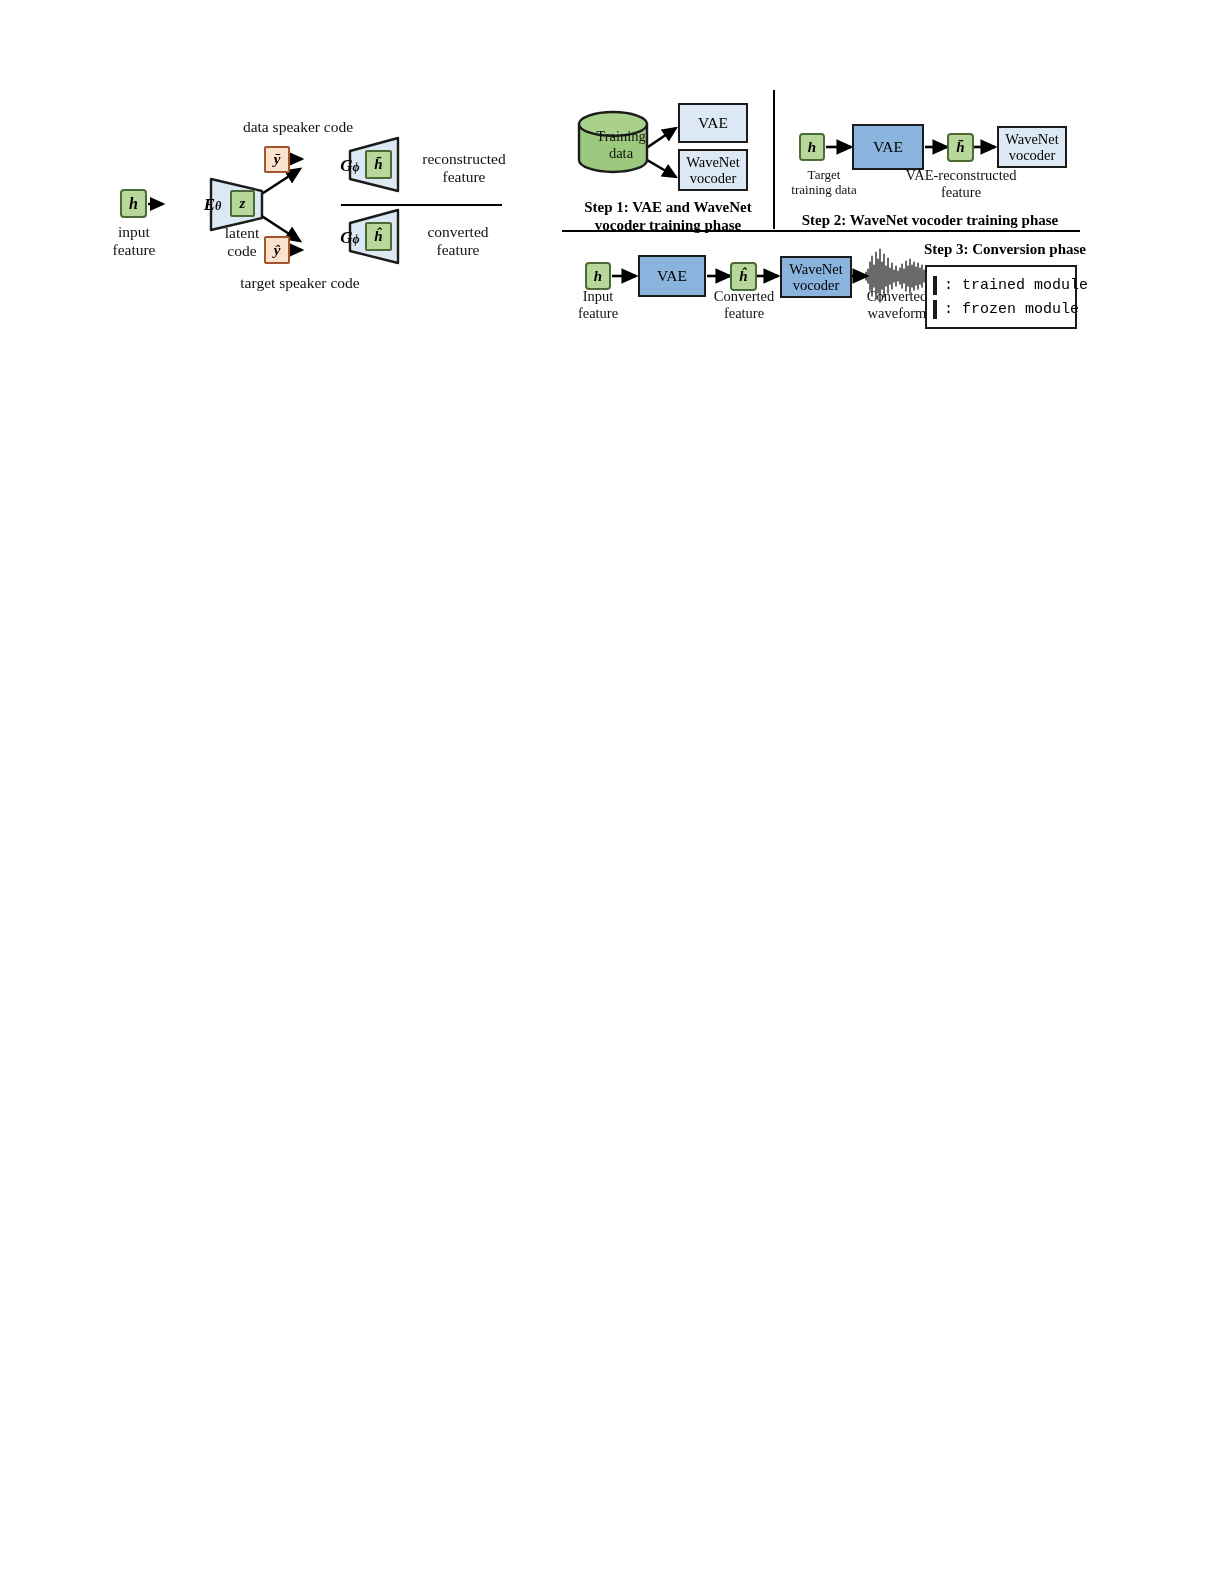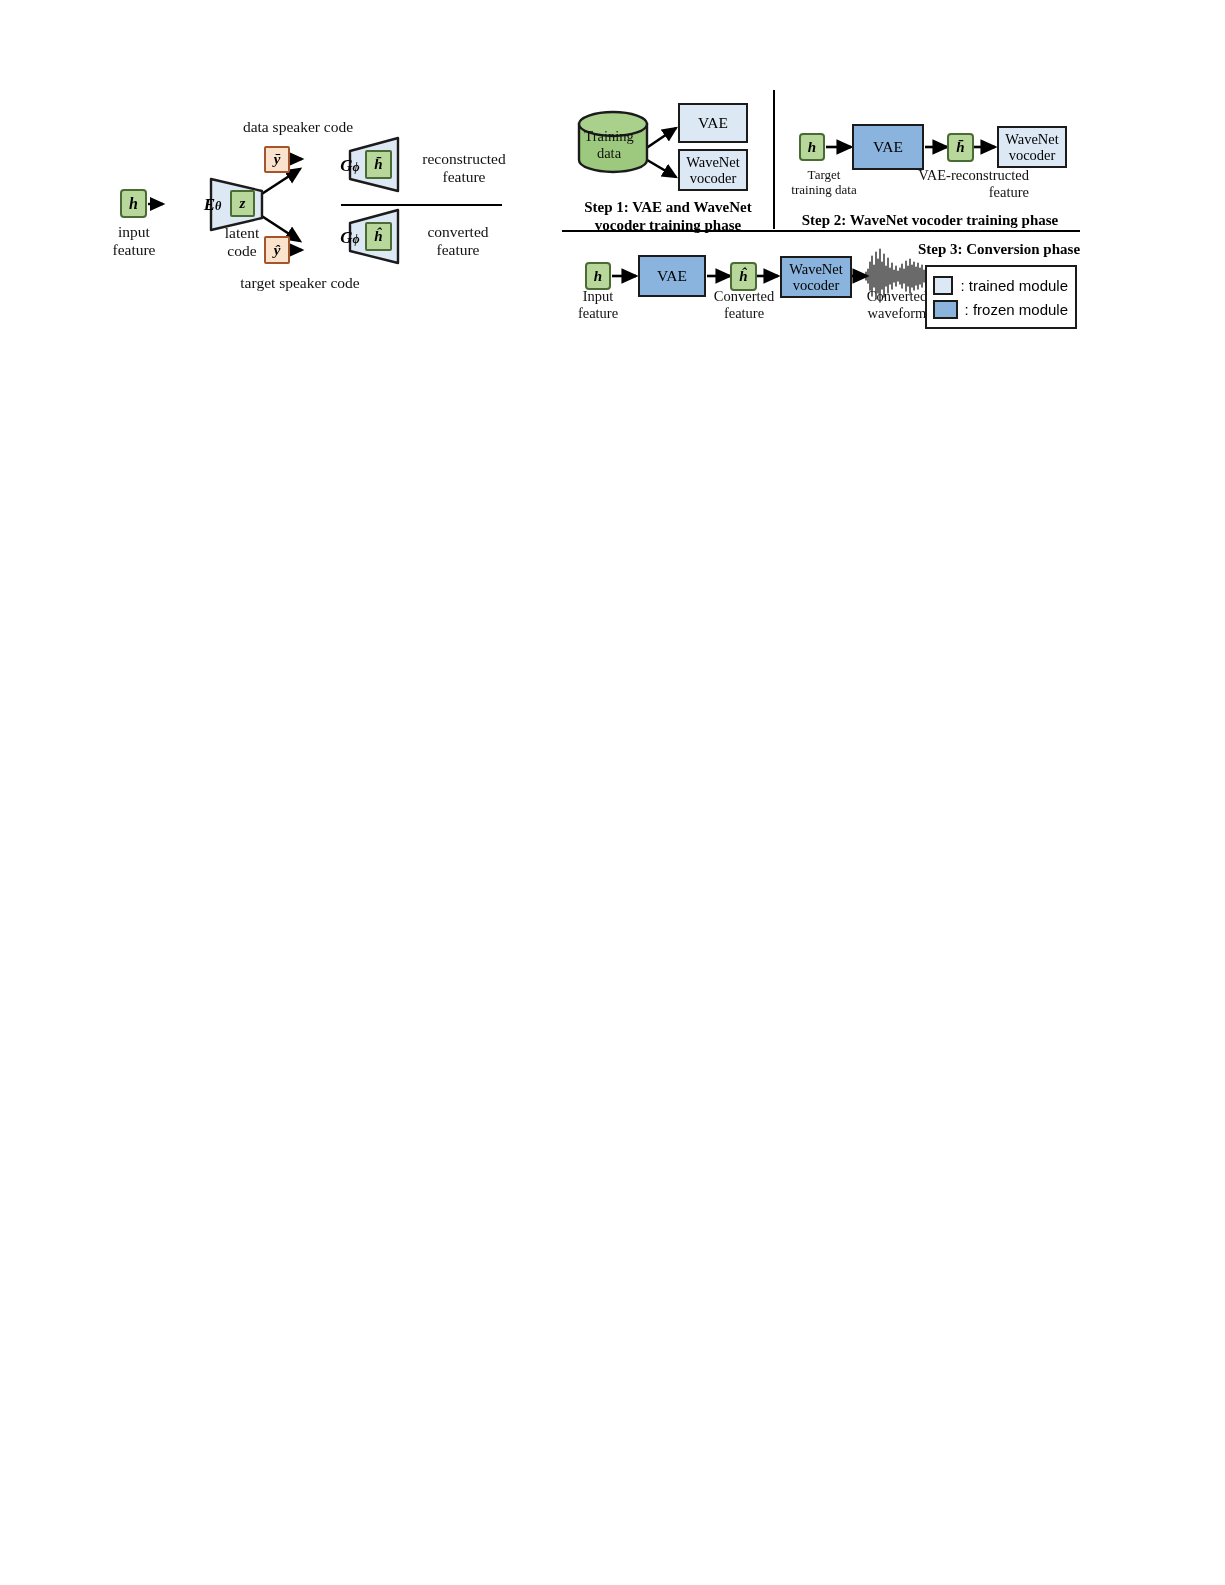--- a/index.html
+++ b/index.html
@@ -125,21 +125,21 @@
     margin: 2px 0;
   }
   .legend-swatch {
     width: 38px;
     height: 19px;
     border: 2px solid #1b1b1b;
     box-sizing: border-box;
     margin-right: 7px;
   }
   .legend-text {
-    font-family: Liberation Sans, sans-serif;
+    font-family: Liberation Mono, monospace;
     font-size: 15px;
     white-space: pre;
   }
 </style>
 </head>
 <body>
 
 <div class="page">
 
   <svg class="vec" viewBox="0 0 1225 1585" xmlns="http://www.w3.org/2000/svg">
@@ -243,21 +243,21 @@
 
     <line x1="642" y1="157" x2="676" y2="177" stroke="#000" stroke-width="2.6" marker-end="url(#ah2)"></line>
   </svg>
 
   <div class="abs" style="left:576px; top:110px; width:74px; height:64px;">
     <svg width="74" height="64" viewBox="0 0 74 64">
       <path d="M3,14 L3,50 A34,12 0 0 0 71,50 L71,14 Z" fill="#9dc97e" stroke="#1b1b1b" stroke-width="2.4"></path>
       <ellipse cx="37" cy="14" rx="34" ry="12" fill="#a9d18b" stroke="#1b1b1b" stroke-width="2.4"></ellipse>
     </svg>
   </div>
-  <div class="lbl" style="left:572px; top:128px; width:74px; font-size:14.5px;"><span>Training
+  <div class="lbl" style="left:584px; top:128px; width:74px; font-size:14.5px;"><span>Training
 data</span></div>
 
   <div class="box box-trained" style="left:678px; top:103px; width:70px; height:40px;">
     <span>VAE</span>
   </div>
   <div class="box box-trained" style="left:678px; top:149px; width:70px; height:42px; font-size:14.5px;">
     <span>WaveNet
 vocoder</span>
   </div>
 
@@ -276,21 +276,21 @@
   <div class="lbl" style="left:772px; top:167px; width:104px; font-size:13px;"><span>Target
 training data</span></div>
 
   <div class="box box-frozen" style="left:852px; top:124px; width:72px; height:46px;">
     <span>VAE</span>
   </div>
 
   <div class="chip chip-green" style="left:947px; top:133px; width:27px; height:29px; font-size:15px;">
     <span>h̄</span>
   </div>
-  <div class="lbl" style="left:893px; top:167px; width:136px; font-size:14.5px;text-align:right;"><span>VAE-reconstructed
+  <div class="lbl" style="left:893px; top:167px; width:136px; font-size:14.5px;"><span>VAE-reconstructed
 feature</span></div>
 
   <div class="box box-trained" style="left:997px; top:126px; width:70px; height:42px; font-size:14.5px;">
     <span>WaveNet
 vocoder</span>
   </div>
 
   <div class="caption" style="left:782px; top:211px; width:296px;"><span>Step 2: WaveNet vocoder training phase</span></div>
 
   <svg class="vec" viewBox="0 0 1225 1585" xmlns="http://www.w3.org/2000/svg">
@@ -352,21 +352,21 @@
 feature</span></div>
 
   <div class="box box-frozen" style="left:780px; top:256px; width:72px; height:42px; font-size:14.5px;">
     <span>WaveNet
 vocoder</span>
   </div>
 
   <div class="lbl" style="left:851px; top:288px; width:92px; font-size:14.5px;"><span>Converted
 waveform</span></div>
 
-  <div class="caption" style="left:912px; top:240px; width:174px; text-align:center;"><span>Step 3: Conversion phase</span></div>
+  <div class="caption" style="left:912px; top:240px; width:174px; text-align:right;"><span>Step 3: Conversion phase</span></div>
 
   <div class="legend" style="left:925px; top:265px; width:152px;">
     <div class="legend-row">
       <div class="legend-swatch" style="background:#dce8f4;"></div>
       <div class="legend-text">: trained module</div>
     </div>
     <div class="legend-row">
       <div class="legend-swatch" style="background:#8ab4dd;"></div>
       <div class="legend-text">: frozen module</div>
     </div>

